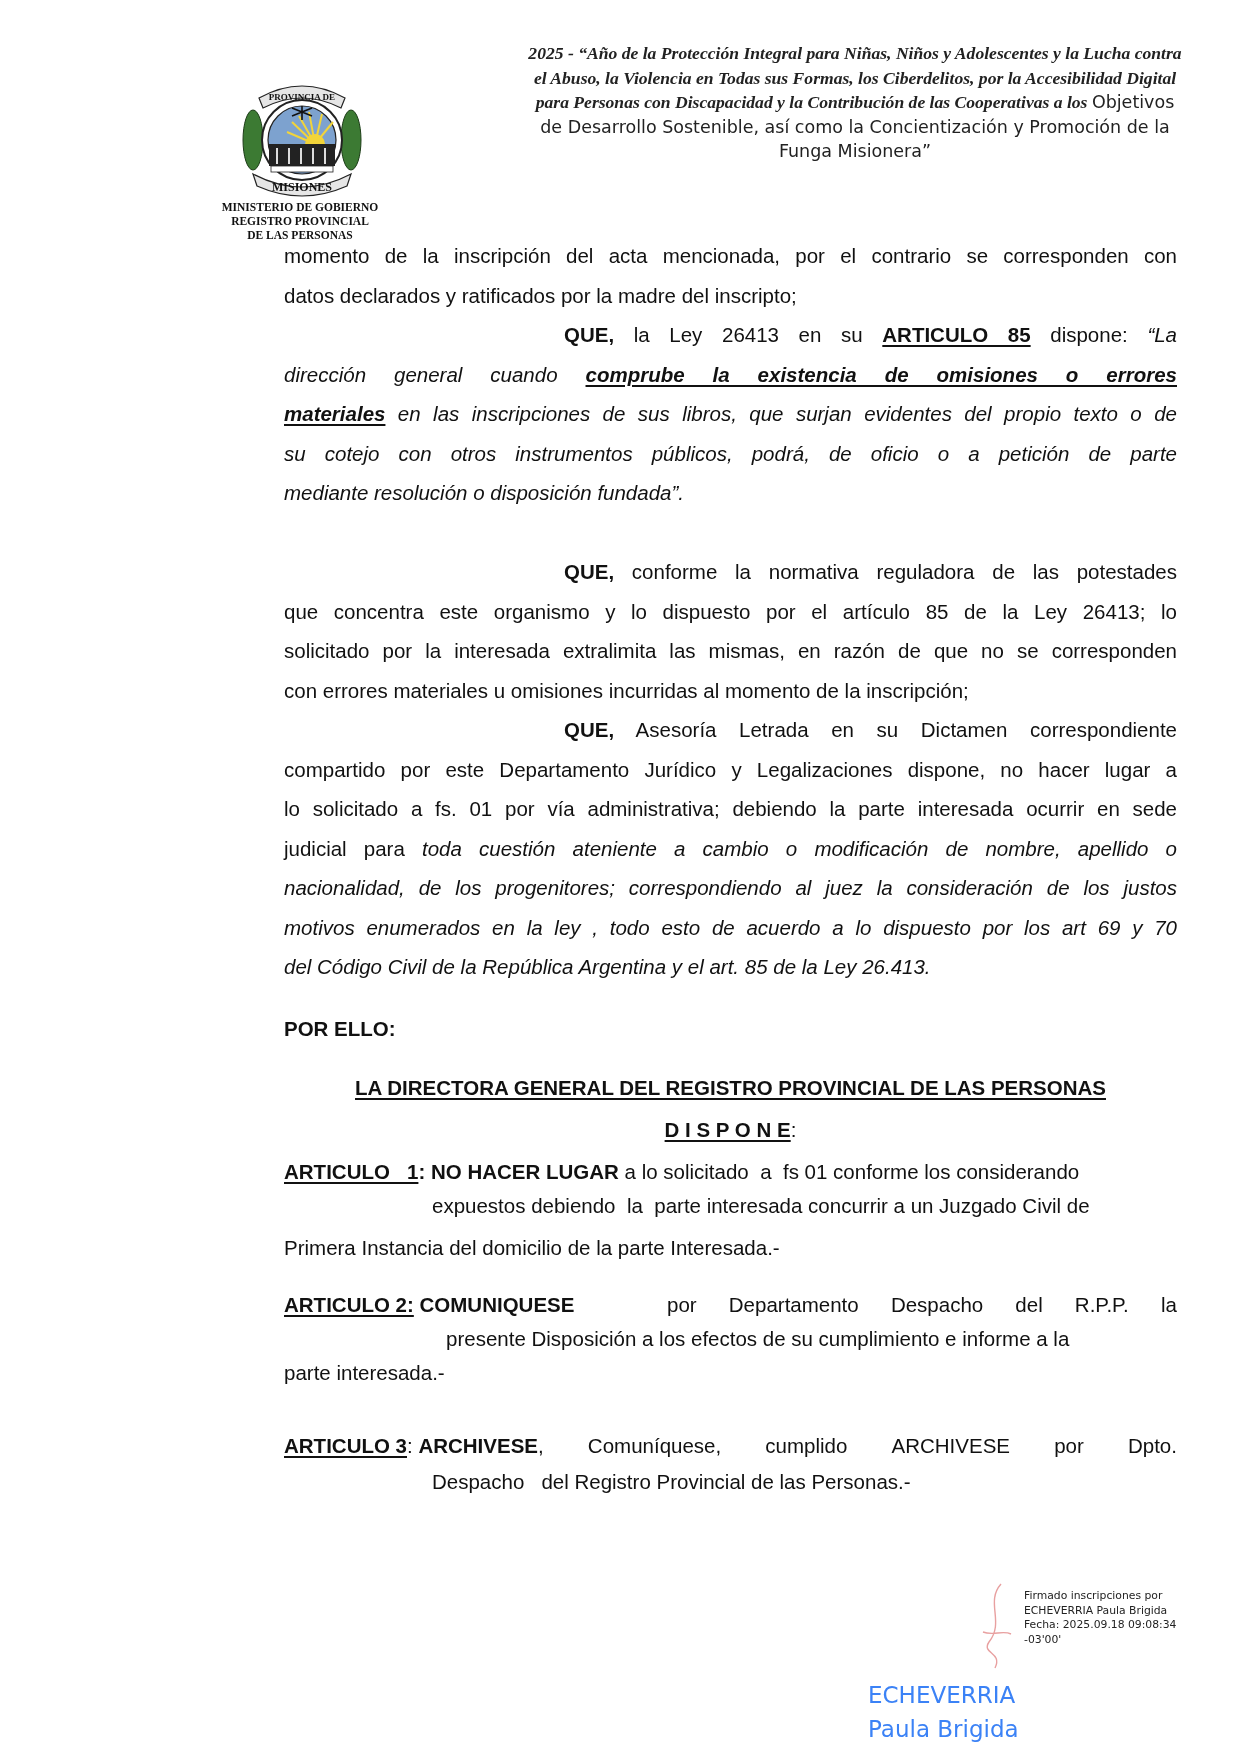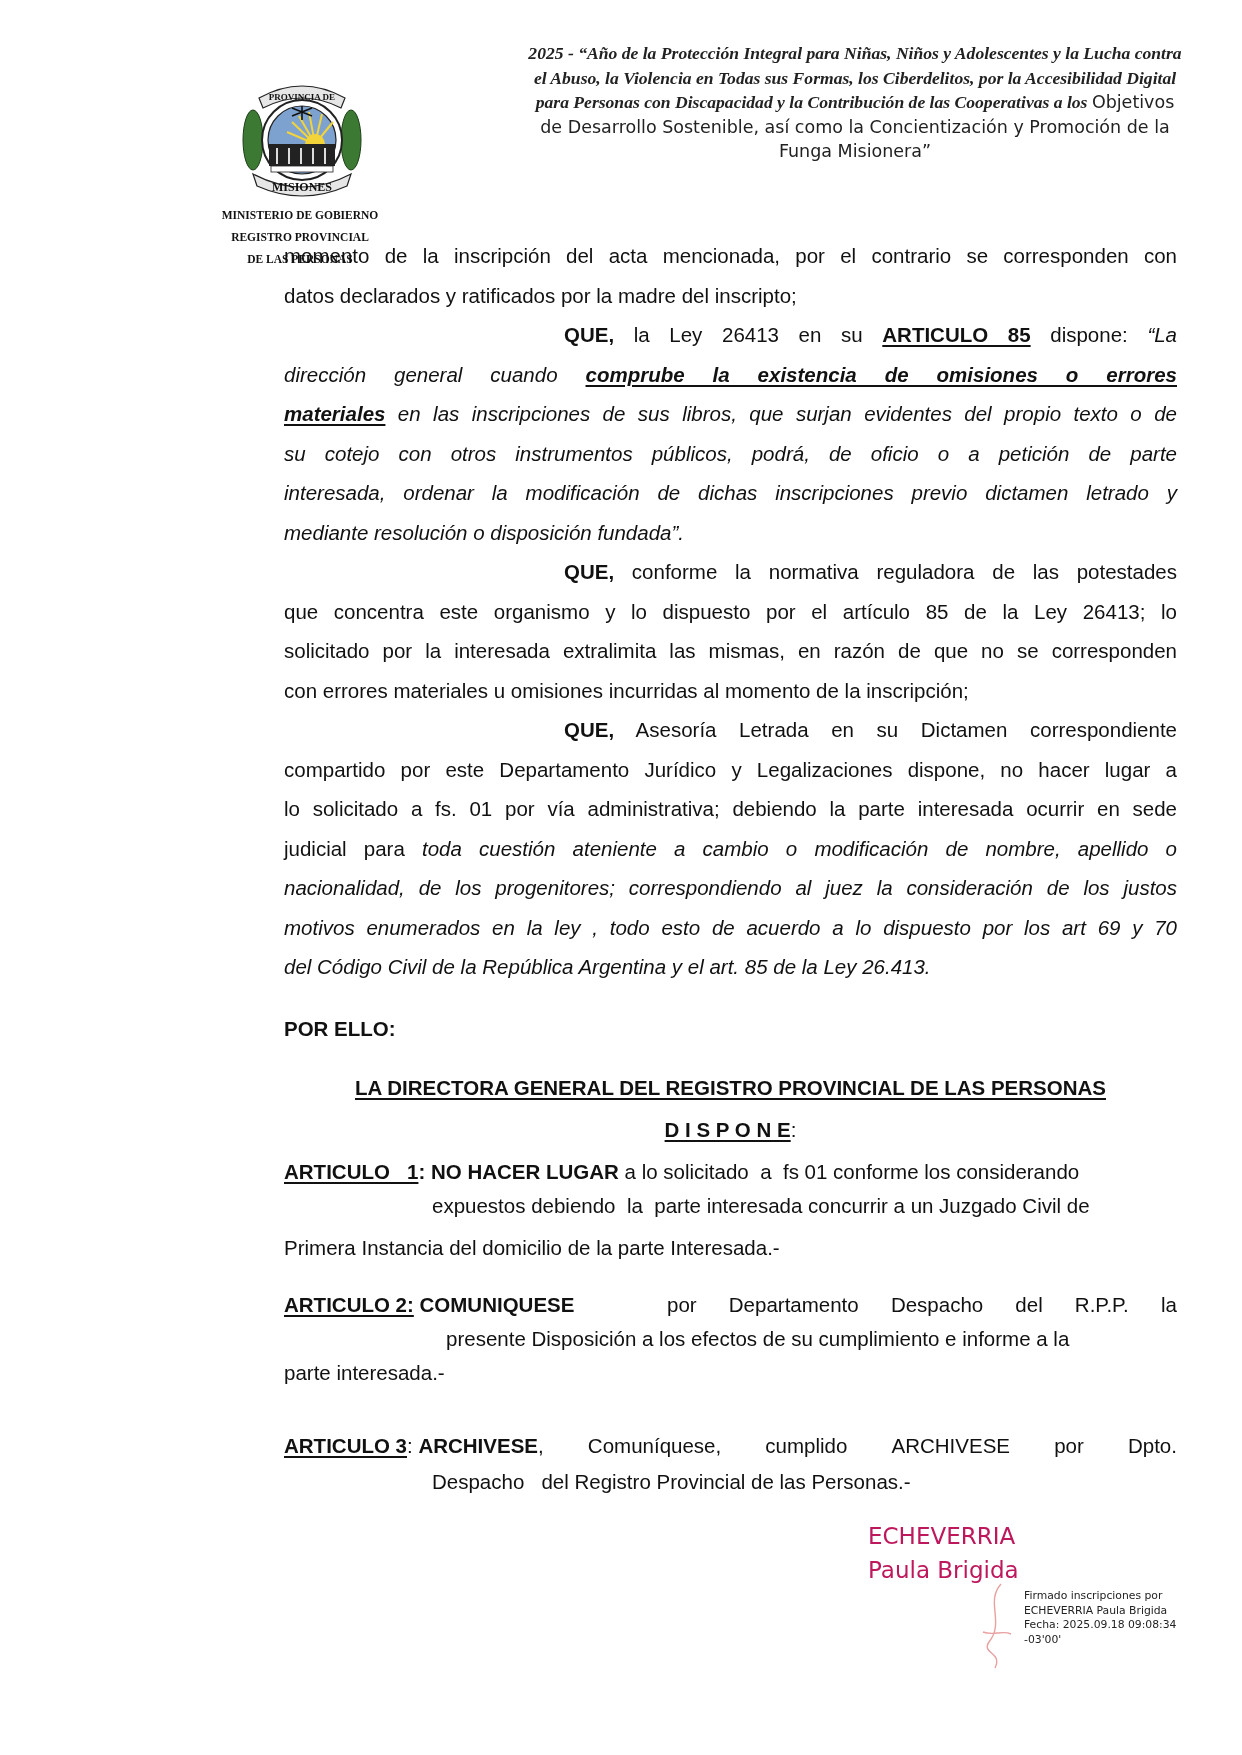--- a/index.html
+++ b/index.html
@@ -2,37 +2,37 @@
 <html><head>
   <meta charset="utf-8">
   <style>
     html, body { margin: 0; padding: 0; background: #ffffff; }
     body { width: 1242px; height: 1755px; position: relative; overflow: hidden; font-family: "Liberation Sans", sans-serif; color: #111; }
     .abs { position: absolute; }
 
     
     .seal { left: 237px; top: 78px; width: 130px; height: 120px; }
     .ministry { left: 205px; top: 200px; width: 190px; font-family: "Liberation Serif", serif; font-weight: bold; font-size: 11.5px; line-height: 14px; text-align: center; color: #111; }
-    .ministry div { white-space: nowrap; margin-top: 8px; }
+    .ministry div { white-space: nowrap; }
     .motto { left: 495px; top: 41px; width: 720px; font-family: "Liberation Serif", serif; font-style: italic; font-weight: bold; font-size: 17.6px; line-height: 24.5px; text-align: center; color: #222; }
     .motto .sans { font-family: "DejaVu Sans", sans-serif; font-style: normal; font-weight: normal; font-size: 17.5px; }
 
     
     .txt { font-size: 20.5px; line-height: 39.5px; margin-left: 48px; }
     .para { left: 236px; width: 893px; text-align: justify; }
     .para .line { display: block; text-align: justify; text-align-last: justify; height: 39.5px; white-space: nowrap; }
     .para .line.last { text-align-last: left; }
     .para .line.indent { padding-left: 280px; }
     b { font-weight: bold; }
     i { font-style: italic; }
     u { text-decoration: underline; text-underline-offset: 3px; text-decoration-thickness: 2px; }
 
     .centered { left: 236px; width: 893px; text-align: center; }
 
-    .sig-name { left: 868px; top: 1519px; font-family: "DejaVu Sans", sans-serif; font-size: 23px; line-height: 34px; color: #be185d; }
+    .sig-name { left: 868px; top: 1678px; font-family: "DejaVu Sans", sans-serif; font-size: 23px; line-height: 34px; color: #3b82f6; }
     .sig-info { left: 1024px; top: 1589px; font-family: "DejaVu Sans", sans-serif; font-size: 10.8px; line-height: 14.5px; color: #222; }
     .sig-mark { left: 975px; top: 1582px; width: 40px; height: 88px; }
   </style>
 </head>
 <body>
 
 <div class="abs seal">
   <svg width="130" height="120" viewBox="0 0 130 120">
 
     <ellipse cx="16" cy="62" rx="10" ry="30" fill="#3c7a33" stroke="#1d3d18" stroke-width="1"></ellipse>
@@ -88,21 +88,20 @@
 <div class="abs para txt" style="top:236px;">
   <span class="line">momento de la inscripción del acta mencionada, por el contrario se corresponden con</span>
   <span class="line last">datos declarados y ratificados por la madre del inscripto;</span>
 </div>
 
 <div class="abs para txt" style="top:315px;">
   <span class="line indent"><b>QUE,</b><span> la Ley 26413 en su </span><b><u>ARTICULO 85</u></b><span> dispone: </span><i>“La</i></span>
   <span class="line"><i>dirección general cuando </i><b><i><u>comprube la existencia de omisiones o errores</u></i></b></span>
   <span class="line"><b><i><u>materiales</u></i></b><i> en las inscripciones de sus libros, que surjan evidentes del propio texto o de</i></span>
   <span class="line"><i>su cotejo con otros instrumentos públicos, podrá, de oficio o a petición de parte</i></span>
-  <span class="line"><i>interesada, ordenar la modificación de dichas inscripciones previo dictamen letrado y</i></span>
   <span class="line last"><i>mediante resolución o disposición fundada”.</i></span>
 </div>
 
 <div class="abs para txt" style="top:552px;">
   <span class="line indent"><b>QUE,</b><span> conforme la normativa reguladora de las potestades</span></span>
   <span class="line">que concentra este organismo y lo dispuesto por el artículo 85 de la Ley 26413; lo</span>
   <span class="line">solicitado por la interesada extralimita las mismas, en razón de que no se corresponden</span>
   <span class="line last">con errores materiales u omisiones incurridas al momento de la inscripción;</span>
 </div>
 

